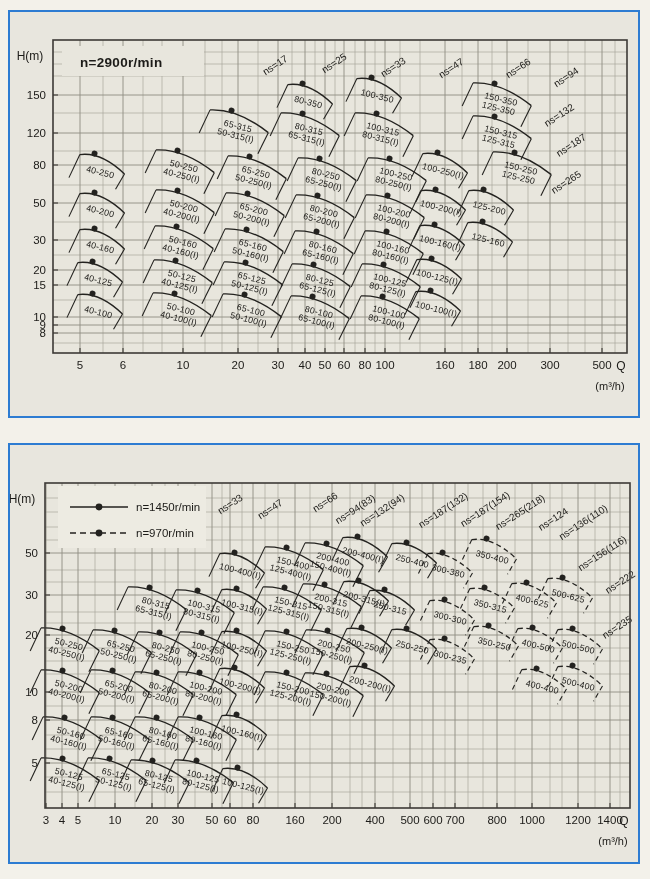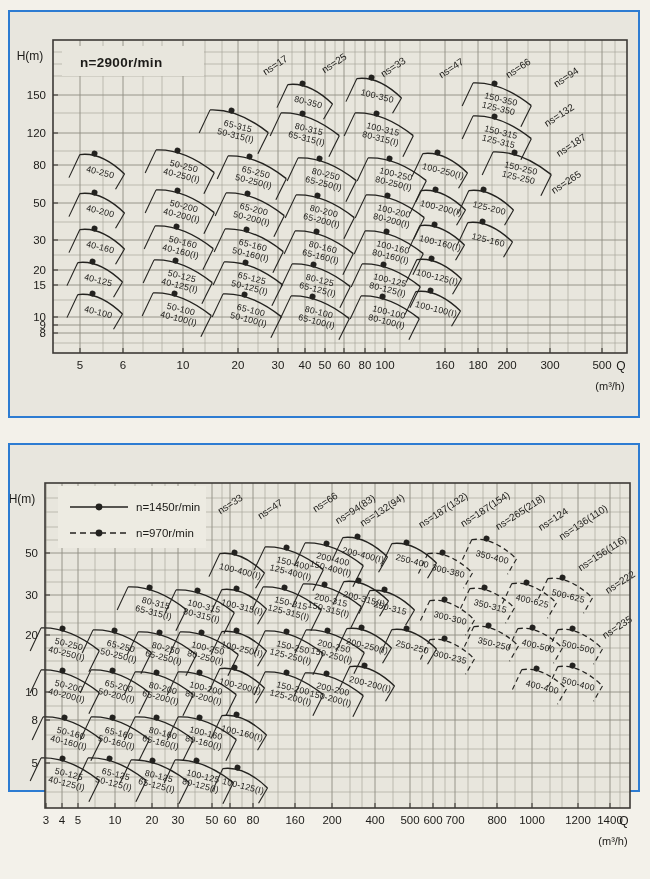--- a/index.html
+++ b/index.html
@@ -3,21 +3,21 @@
 <meta charset="utf-8">
 <style>
   html,body{margin:0;padding:0;}
   body{
     width:650px;height:879px;position:relative;overflow:hidden;
     background:#f3f1ea;
     font-family:"Liberation Sans", sans-serif;
   }
   .panel{position:absolute;box-sizing:border-box;border:2px solid #2d7cd2;background:#e8e6de;}
   #panel-top{left:8px;top:10px;width:632px;height:408px;}
-  #panel-bottom{left:8px;top:443px;width:632px;height:349px;}
+  #panel-bottom{left:8px;top:443px;width:632px;height:421px;}
   svg{display:block;}
   text{fill:#1c1b18;}
 </style>
 </head>
 <body>
 
 <div id="panel-top" class="panel">
   <svg id="chart0" width="628" height="404" viewBox="10 12 628 404">
       <defs>
         <clipPath id="clip0">

